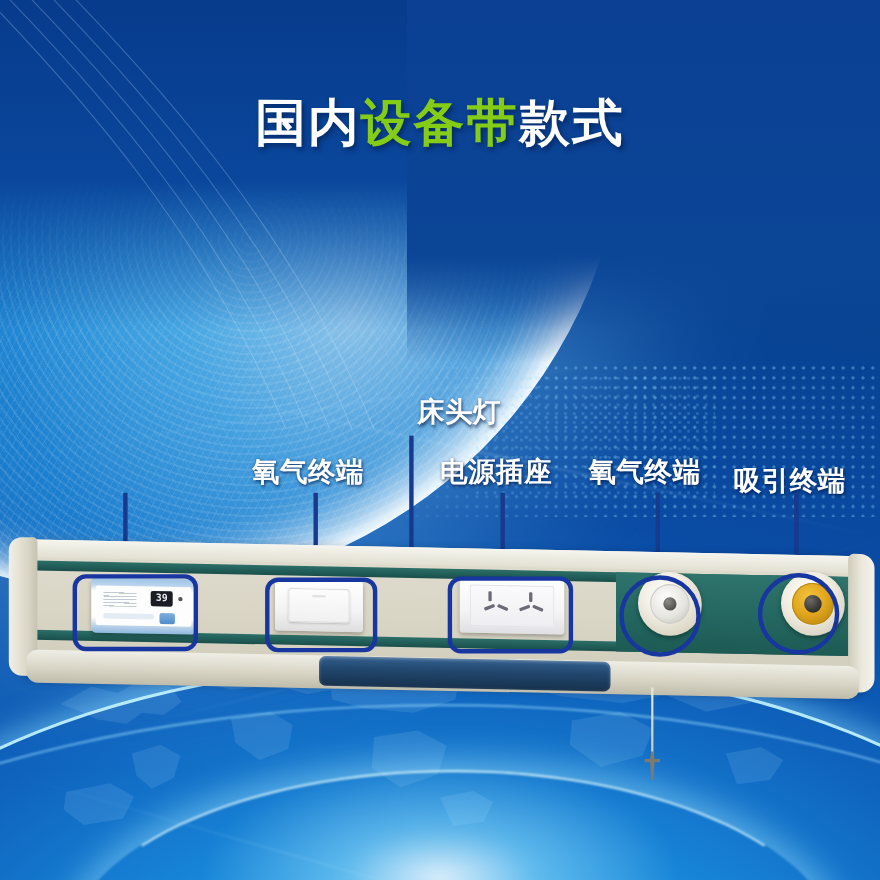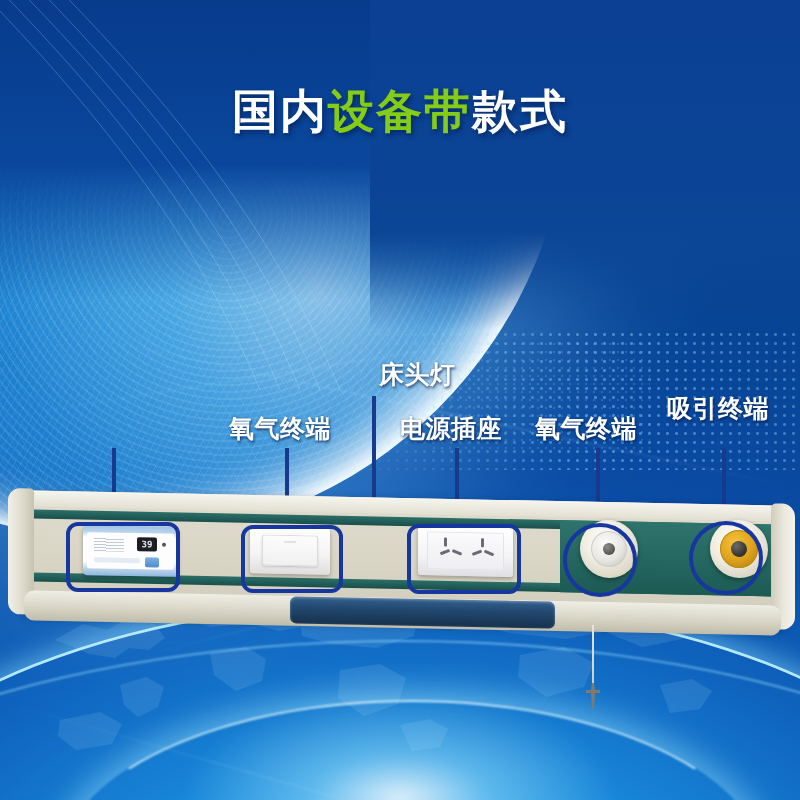--- a/index.html
+++ b/index.html
@@ -225,21 +225,21 @@
   <div class="dots2"></div>
 
   <div class="headline">
     <span>国内</span><span class="hl-y">设备带</span><span>款式</span>
   </div>
 
   <div class="label" style="left:229px;top:412px;">氧气终端</div>
   <div class="label" style="left:333px;top:358px;margin-left:46px;">床头灯</div>
   <div class="label" style="left:400px;top:412px;">电源插座</div>
   <div class="label" style="left:535px;top:412px;">氧气终端</div>
-  <div class="label" style="left:667px;top:392px;">吸引终端</div>
+  <div class="label" style="left:667px;top:420px;">吸引终端</div>
 
   <div class="conn" style="left:112px;top:448px;height:78px;"></div>
   <div class="conn" style="left:285px;top:448px;height:76px;"></div>
   <div class="conn" style="left:372px;top:396px;height:220px;"></div>
   <div class="conn" style="left:455px;top:448px;height:72px;"></div>
   <div class="conn" style="left:596px;top:448px;height:78px;"></div>
   <div class="conn" style="left:722px;top:448px;height:72px;"></div>
 
   <div class="panel-wrap">
     <div class="panel">

